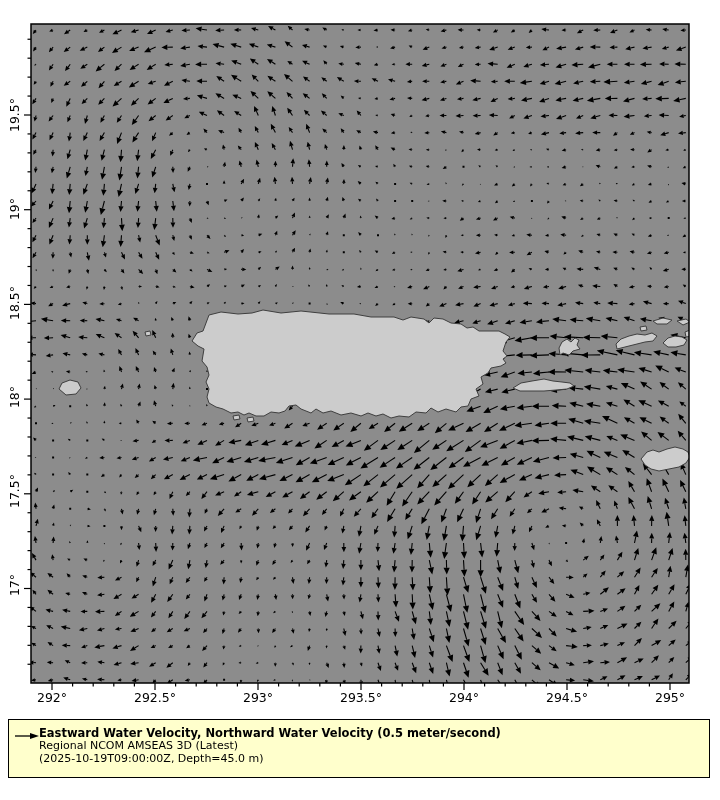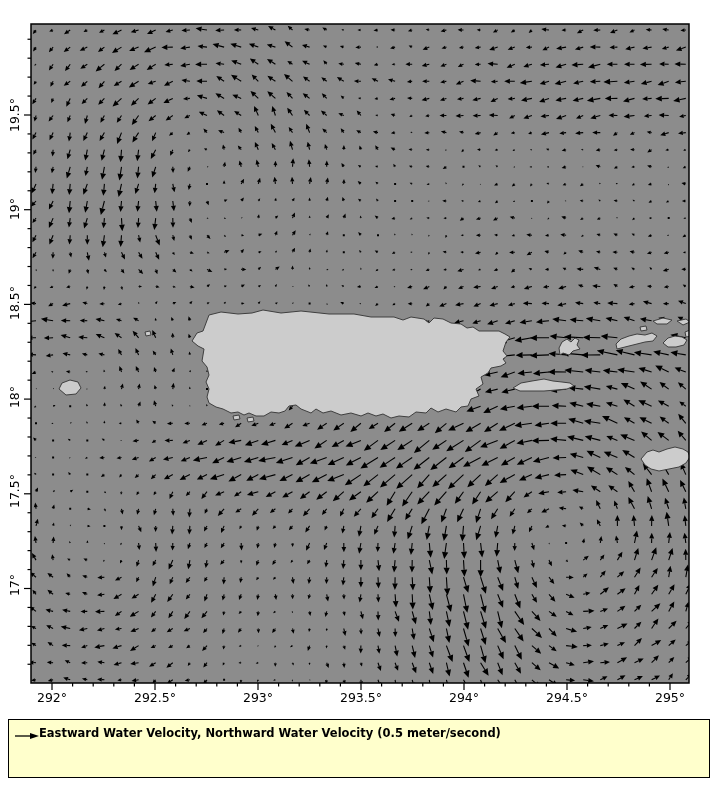--- a/index.html
+++ b/index.html
@@ -130,14 +130,16 @@
         <text x="15" y="585" text-anchor="middle" font-size="12.5" fill="#000000" transform="rotate(-90 15 585)" dominant-baseline="middle">17°</text>
       </g>
     </svg>
 
   <div class="legend" style="background: rgb(255, 255, 204); border-color: rgb(0, 0, 0);">
     <svg class="arrow-glyph" width="26" height="10">
       <line x1="1" y1="5" x2="19" y2="5" stroke="#000" stroke-width="1.3"></line>
       <polygon points="25,5 16,2 16,8" fill="#000"></polygon>
     </svg>
     <div class="t1">Eastward Water Velocity, Northward Water Velocity (0.5 meter/second)</div>
+    <div>Regional NCOM AMSEAS 3D (Latest)</div>
+    <div>(2025-10-19T09:00:00Z, Depth=45.0 m)</div>
   </div>
 </div>
 
 </body></html>

